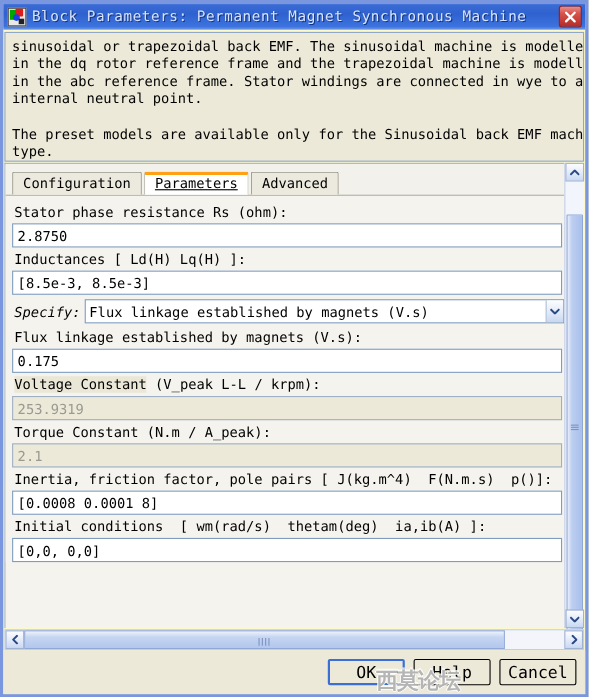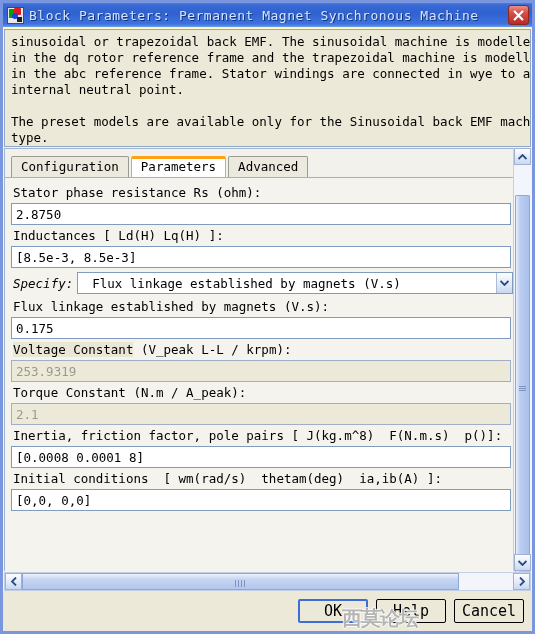--- a/index.html
+++ b/index.html
@@ -62,21 +62,21 @@
   }
   
   .tabs{display:flex;align-items:flex-end;height:24px;padding:4px 0 0 6px;background:#f2f1ec;}
   .tab{
     font-size:12.5px;color:#000;padding:2px 9px 3px 9px;margin-right:2px;
     border:1px solid #9a9a8e;border-bottom:none;background:#eceade;
     border-radius:2px 2px 0 0;cursor:pointer;line-height:15px;
   }
   .tab.active{
     background:#ffffff;border-color:#b0b0a4;border-top:3px solid #ffa015;
-    padding-top:0px;position:relative;z-index:2;color:#000;
+    padding-top:0px;position:relative;z-index:2;color:#000;text-decoration:underline;
   }
   .tabpanel{
     background:#f4f3ee;border-top:1px solid #b0b0a4;
     padding:4px 0 0 0;
   }
   .row-label{
     font-size:12.5px;color:#000;padding:3px 0 3px 8px;white-space:pre;line-height:15px;
   }
   .row-label .hl{background:#ebe7d6;}
   .field{
@@ -84,21 +84,21 @@
     border:1px solid #7f9cbf;box-sizing:border-box;
     font-size:12.5px;color:#000;padding:2px 0 0 4px;line-height:18px;white-space:nowrap;
     overflow:hidden;
   }
   .field.disabled{background:#ece9d8;color:#9a9a92;border-color:#9fb0c6;}
   .specify-row{display:flex;align-items:center;padding:4px 0 2px 8px;}
   .specify-lbl{font-size:12.5px;color:#000;white-space:nowrap;margin-right:4px;font-style:italic;}
   .combo{
     flex:1 1 auto;height:22px;background:#fff;border:1px solid #7f9cbf;
     box-sizing:border-box;display:flex;align-items:center;position:relative;
-    font-size:12.5px;color:#000;padding-left:14px;overflow:hidden;
+    font-size:12.5px;color:#000;padding-left:3px;overflow:hidden;
   }
   .combo-arrow{
     position:absolute;right:0;top:0;width:16px;height:20px;
     background:linear-gradient(180deg,#fcfdff 0%,#dfe8f8 60%,#c8d7f0 100%);
     border-left:1px solid #a9bcd6;display:flex;align-items:center;justify-content:center;
     cursor:pointer;box-sizing:border-box;
   }
   
   .vscroll{
     flex:0 0 17px;background:#f2f5fc;position:relative;
@@ -220,21 +220,21 @@
 
         <div class="row-label">Flux linkage established by magnets (V.s):</div>
         <div class="field">0.175</div>
 
         <div class="row-label"><span class="hl">Voltage Constant</span><span> (V_peak L-L / krpm):</span></div>
         <div class="field disabled">253.9319</div>
 
         <div class="row-label">Torque Constant (N.m / A_peak):</div>
         <div class="field disabled">2.1</div>
 
-        <div class="row-label">Inertia, friction factor, pole pairs [ J(kg.m^8)  F(N.m.s)  p()]:</div>
+        <div class="row-label">Inertia, friction factor, pole pairs [ J(kg.m^4)  F(N.m.s)  p()]:</div>
         <div class="field">[0.0008 0.0001 8]</div>
 
         <div class="row-label">Initial conditions  [ wm(rad/s)  thetam(deg)  ia,ib(A) ]:</div>
         <div class="field">[0,0,  0,0]</div>
 
       </div>
     </div>
 
     <div class="vscroll">
       <div class="sb-btn">

